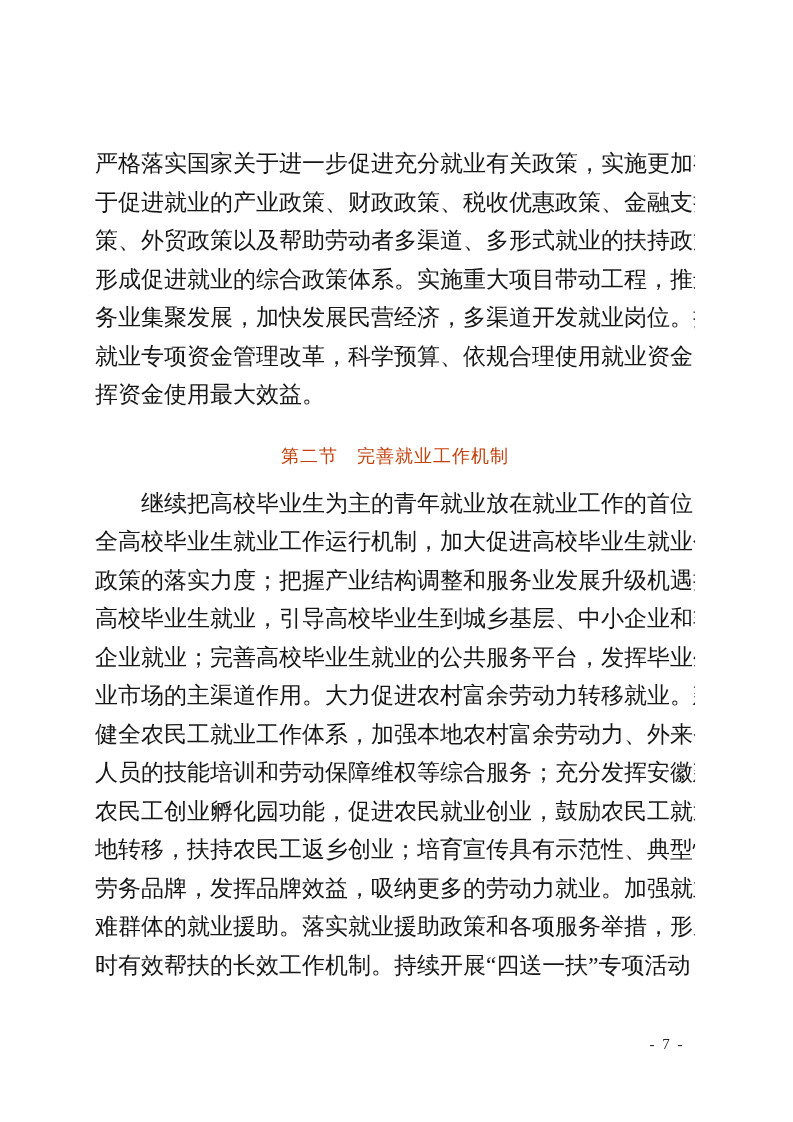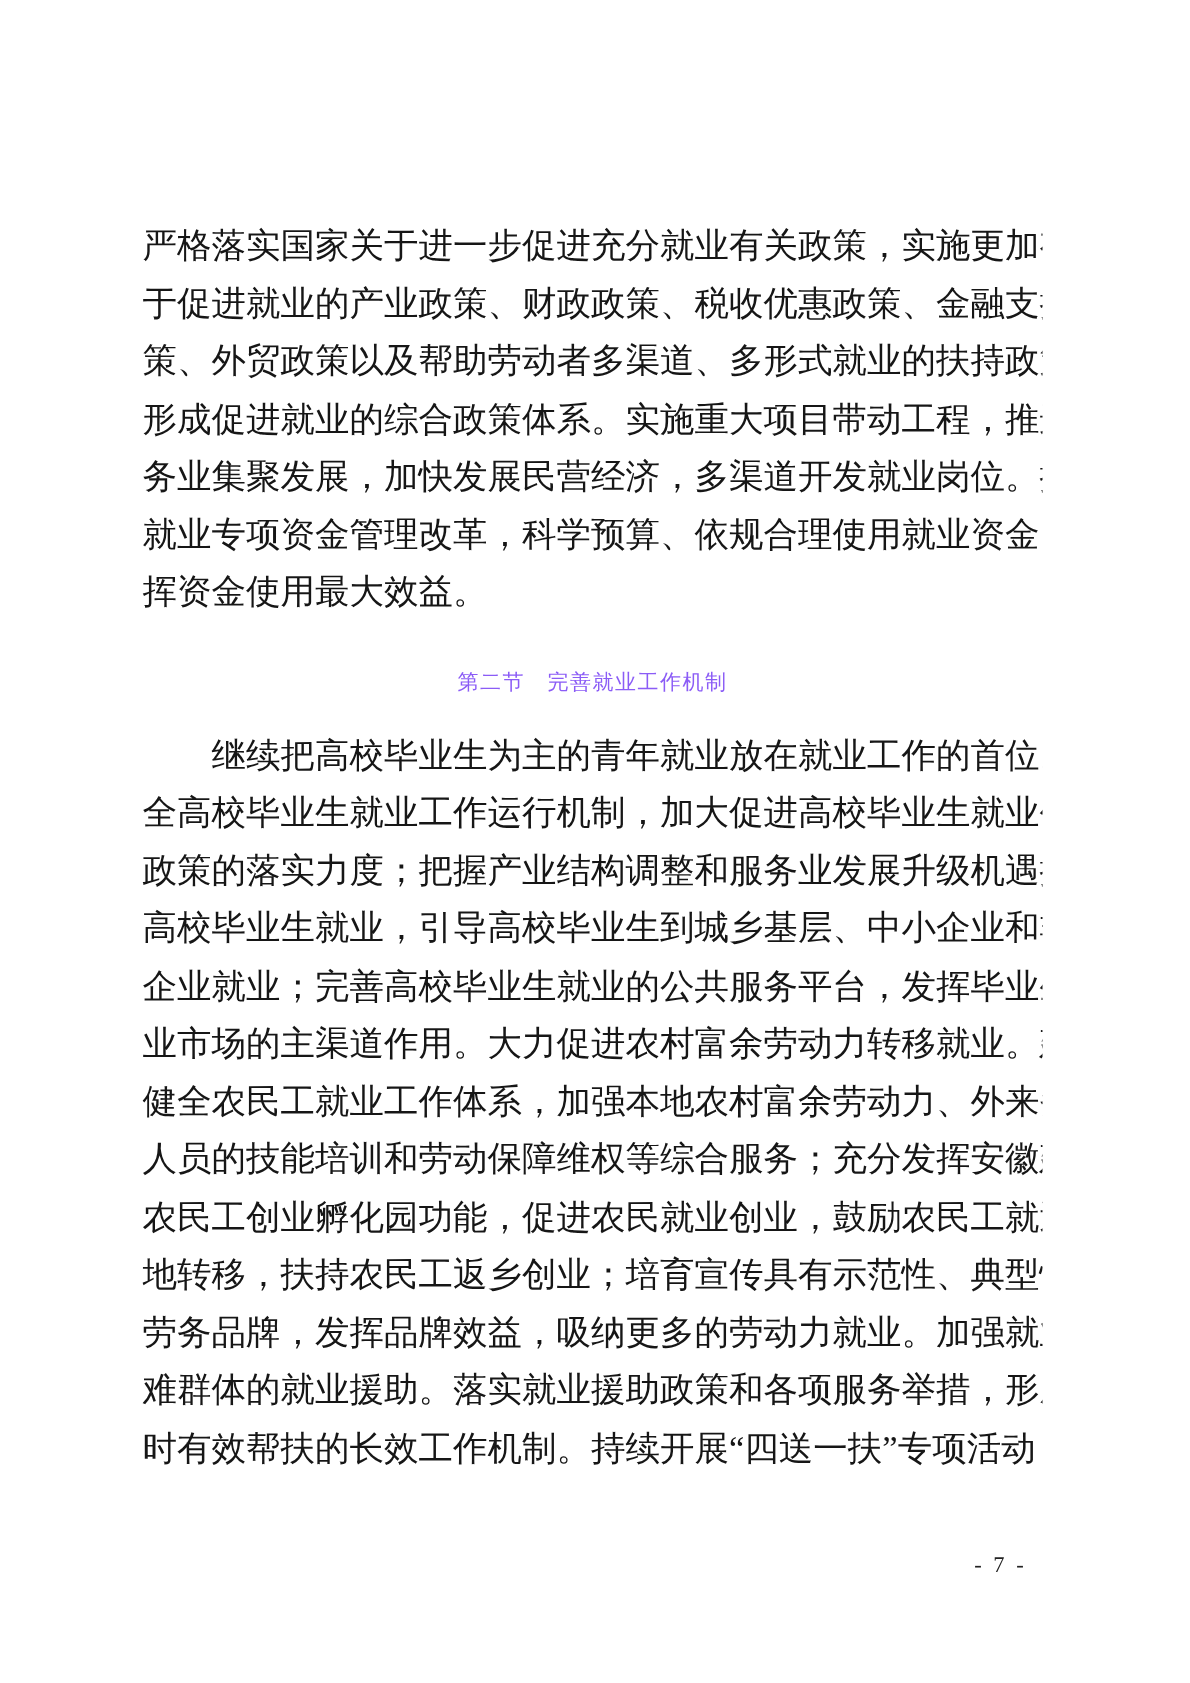--- a/index.html
+++ b/index.html
@@ -35,26 +35,26 @@
   .line.no-just {
     text-align: left;
     text-align-last: left;
   }
   .line.indent {
     text-indent: 2em;
   }
   .heading-line {
     text-align: right;
     text-align-last: center;
-    font-size: 14px;
+    font-size: 18px;
     line-height: 38px;
     margin-top: 22px;
     margin-bottom: 10px;
     letter-spacing: 1px;
-    color: #8b5cf6;
+    color: #c2410c;
   }
   .page-number {
     position: absolute;
     top: 1036px;
     left: 617px;
     width: 100px;
     text-align: center;
     font-size: 15px;
     letter-spacing: 2px;
     color: #222222;

